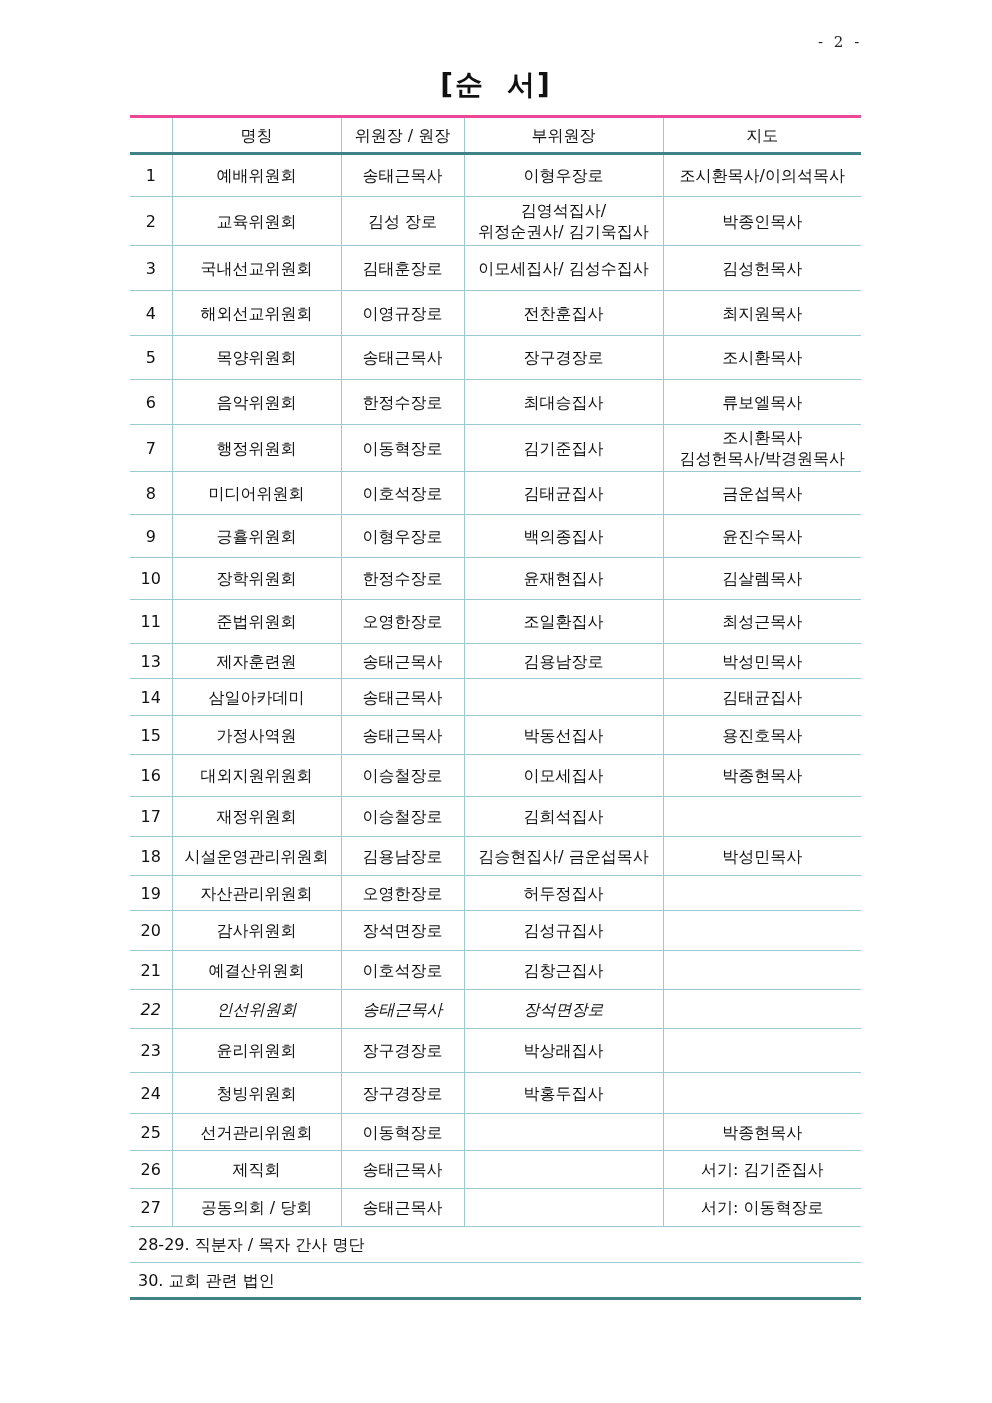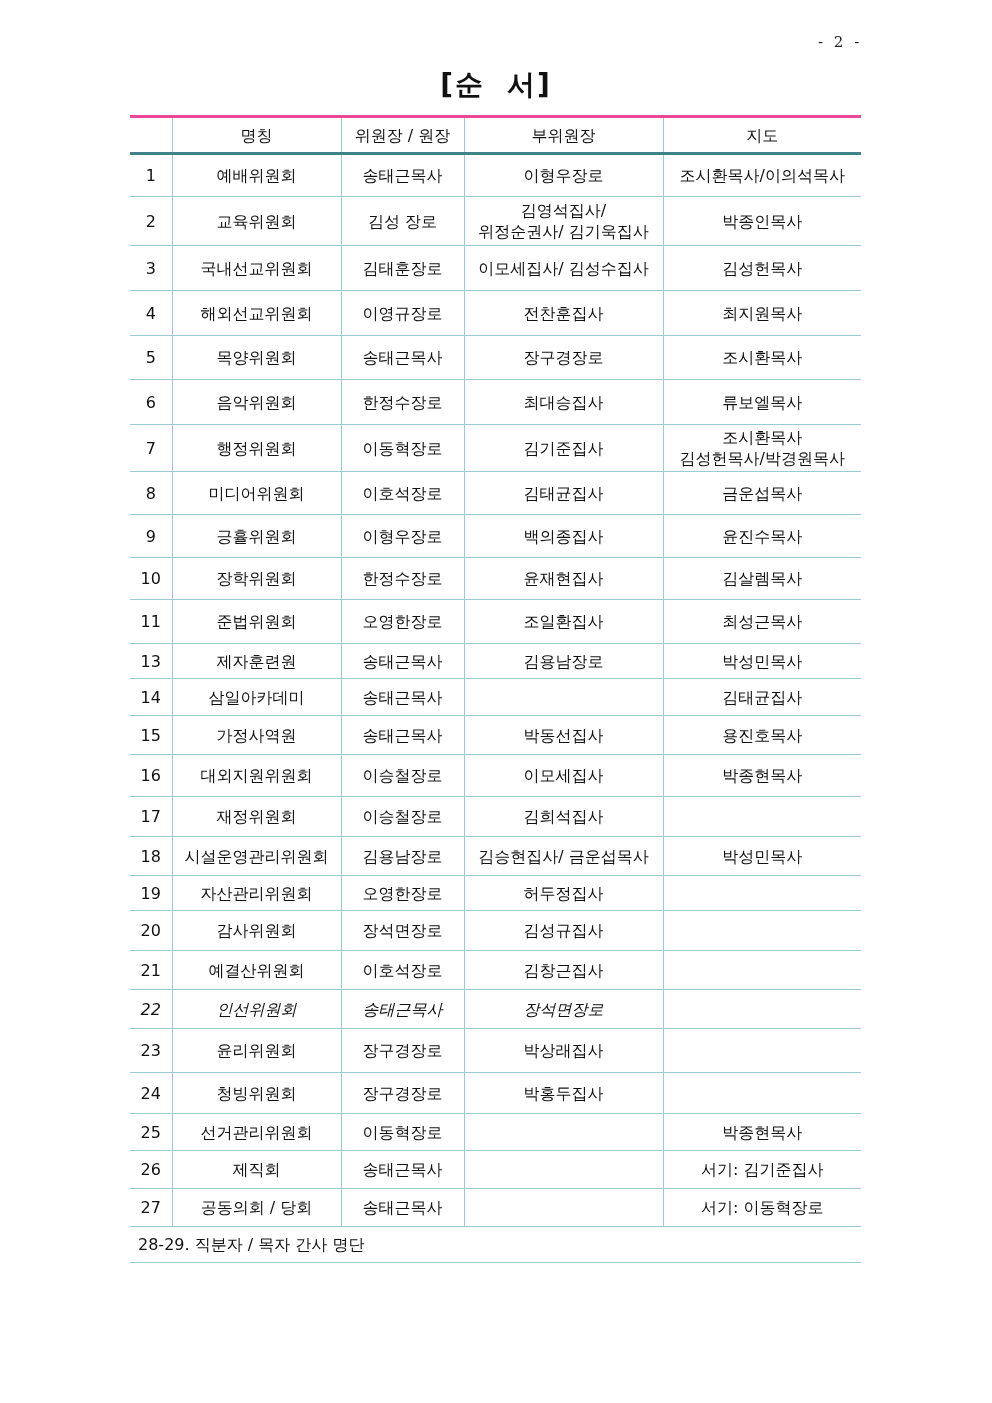--- a/index.html
+++ b/index.html
@@ -335,14 +335,17 @@
         <td>공동의회 / 당회</td>
         <td>송태근목사</td>
         <td></td>
         <td>
           <div>서기: 이동혁장로</div>
         </td>
       </tr>
       <tr style="height: 36px;">
         <td colspan="5" class="span">28-29. 직분자 / 목자 간사 명단</td>
       </tr>
+      <tr class="last" style="height: 36px;">
+        <td colspan="5" class="span">30. 교회 관련 법인</td>
+      </tr>
     </tbody>
 </table>
 
 </body></html>

